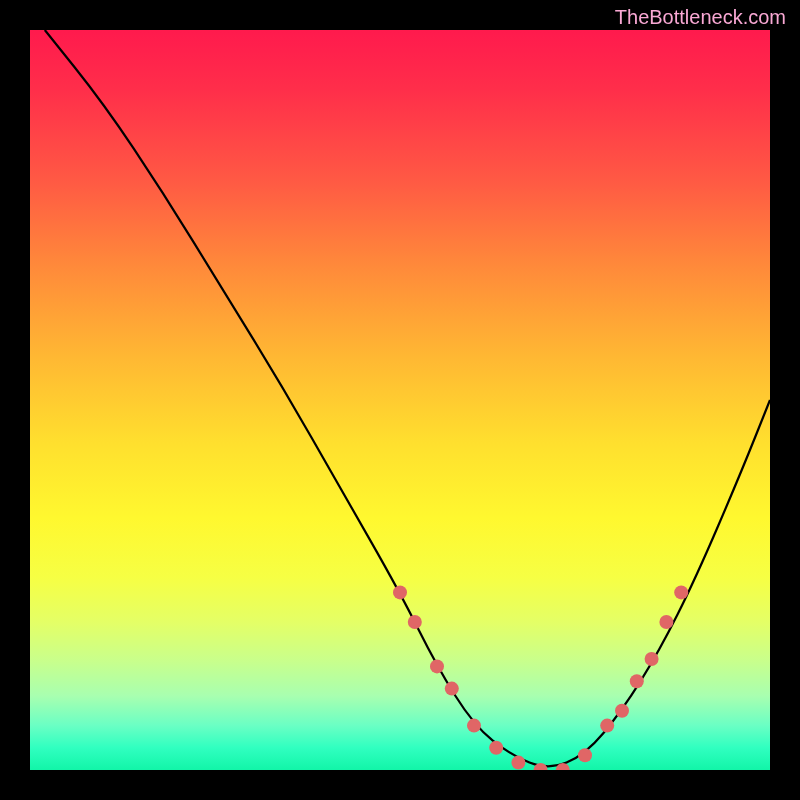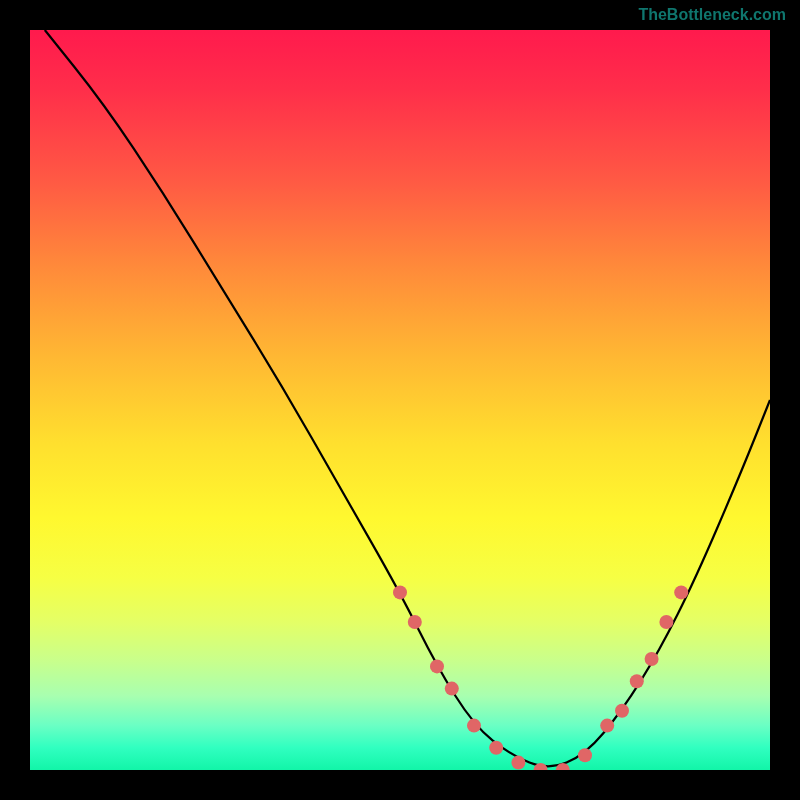--- a/index.html
+++ b/index.html
@@ -7,23 +7,23 @@
     width: 800px;
     height: 800px;
     background: #000;
     position: relative;
     font-family: Arial, sans-serif;
   }
   .watermark {
     position: absolute;
     top: 6px;
     right: 14px;
-    color: #0f766e;
-    font-size: 16px;
-    font-weight: 700;
+    color: #f9a8d4;
+    font-size: 20px;
+    font-weight: 400;
     z-index: 10;
   }
   .plot-area {
     position: absolute;
     left: 30px;
     top: 30px;
     width: 740px;
     height: 740px;
     overflow: hidden;
   }

